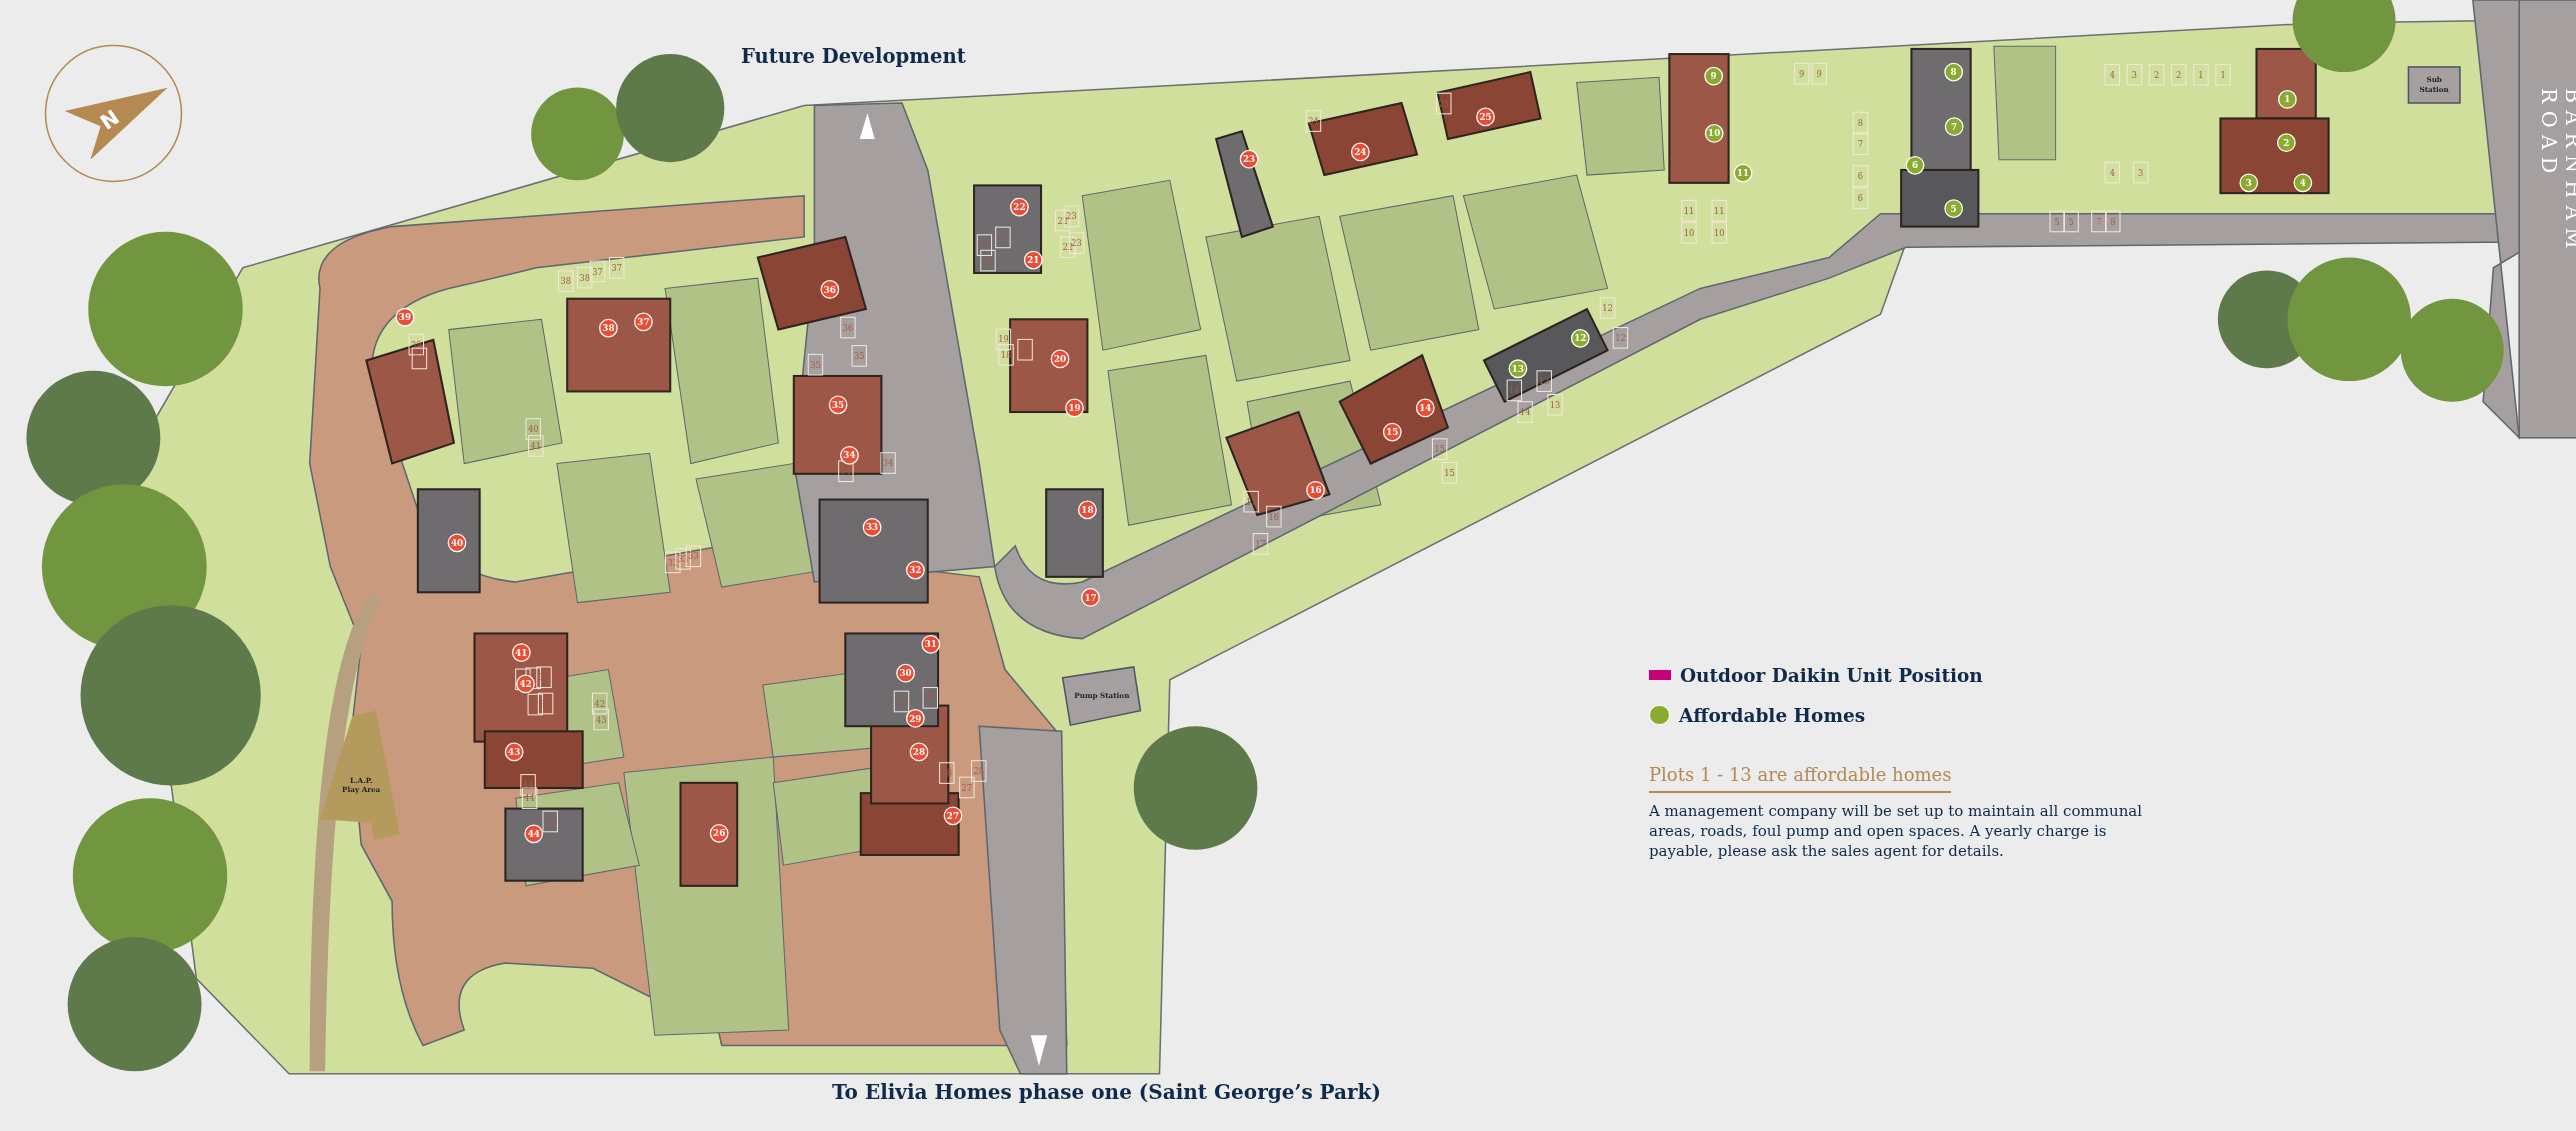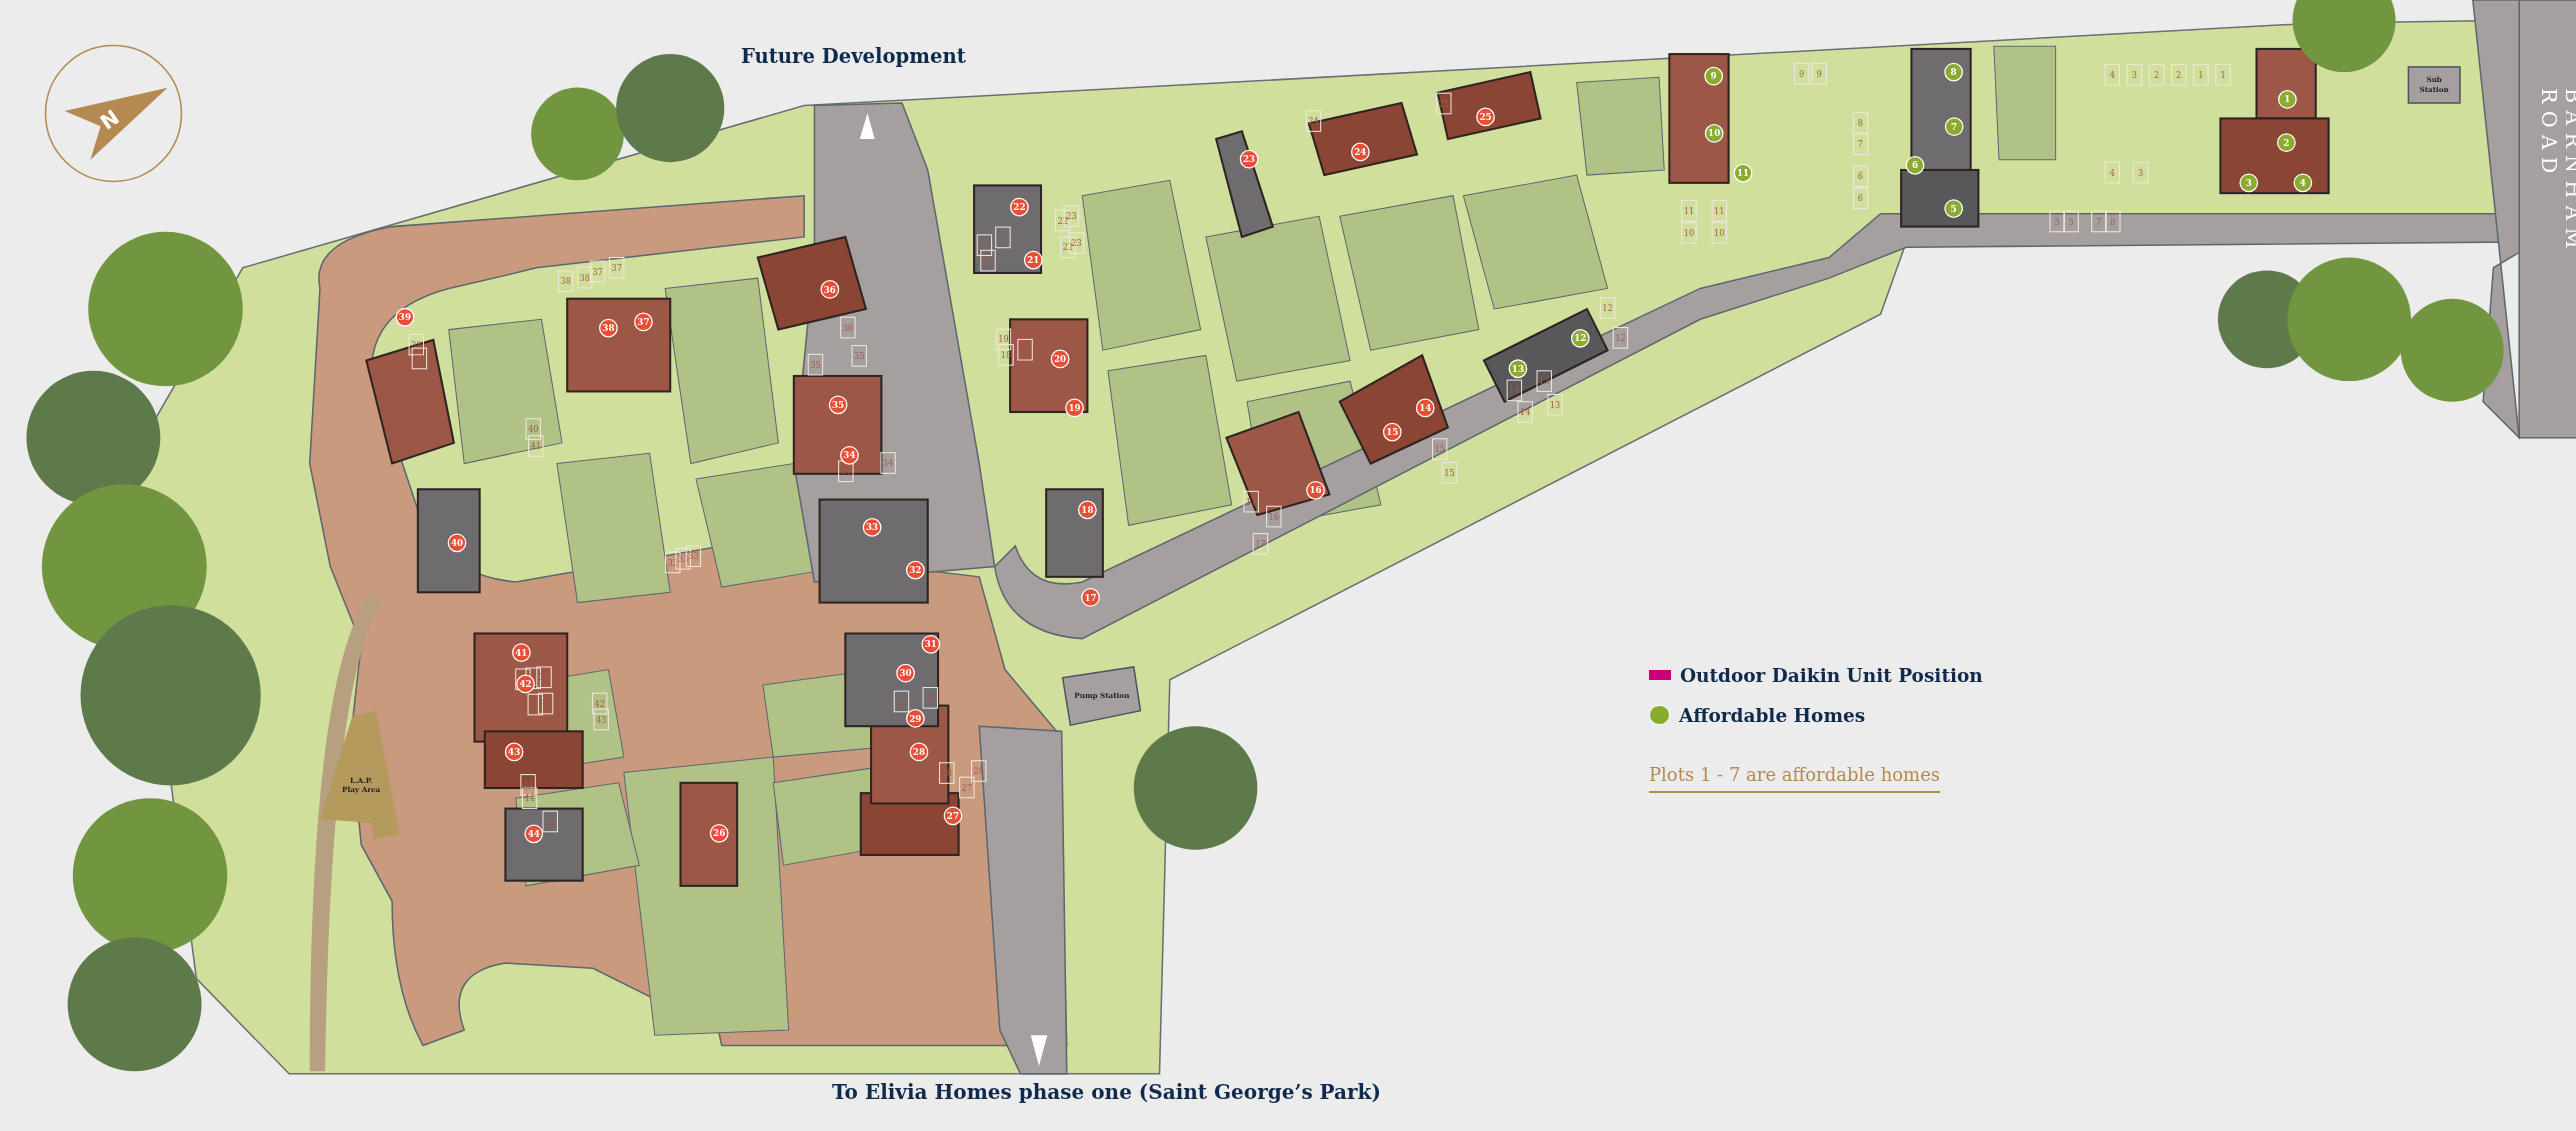--- a/index.html
+++ b/index.html
@@ -652,15 +652,16 @@
 
 <div class="legend">
   <div class="legend-row">
     <div class="legend-sq" style="background:#c8007a"></div>
     <div class="legend-text">Outdoor Daikin Unit Position</div>
   </div>
   <div class="legend-row">
     <div class="legend-dot" style="background:#8aab2f"></div>
     <div class="legend-text">Affordable Homes</div>
   </div>
-  <div class="note-title">Plots 1 - 7 are affordable homes</div>
+  <div class="note-title">Plots 1 - 13 are affordable homes</div>
+  <div class="note-body">A management company will be set up to maintain all communal areas, roads, foul pump and open spaces. A yearly charge is payable, please ask the sales agent for details.</div>
 </div>
 
 
 </body></html>

